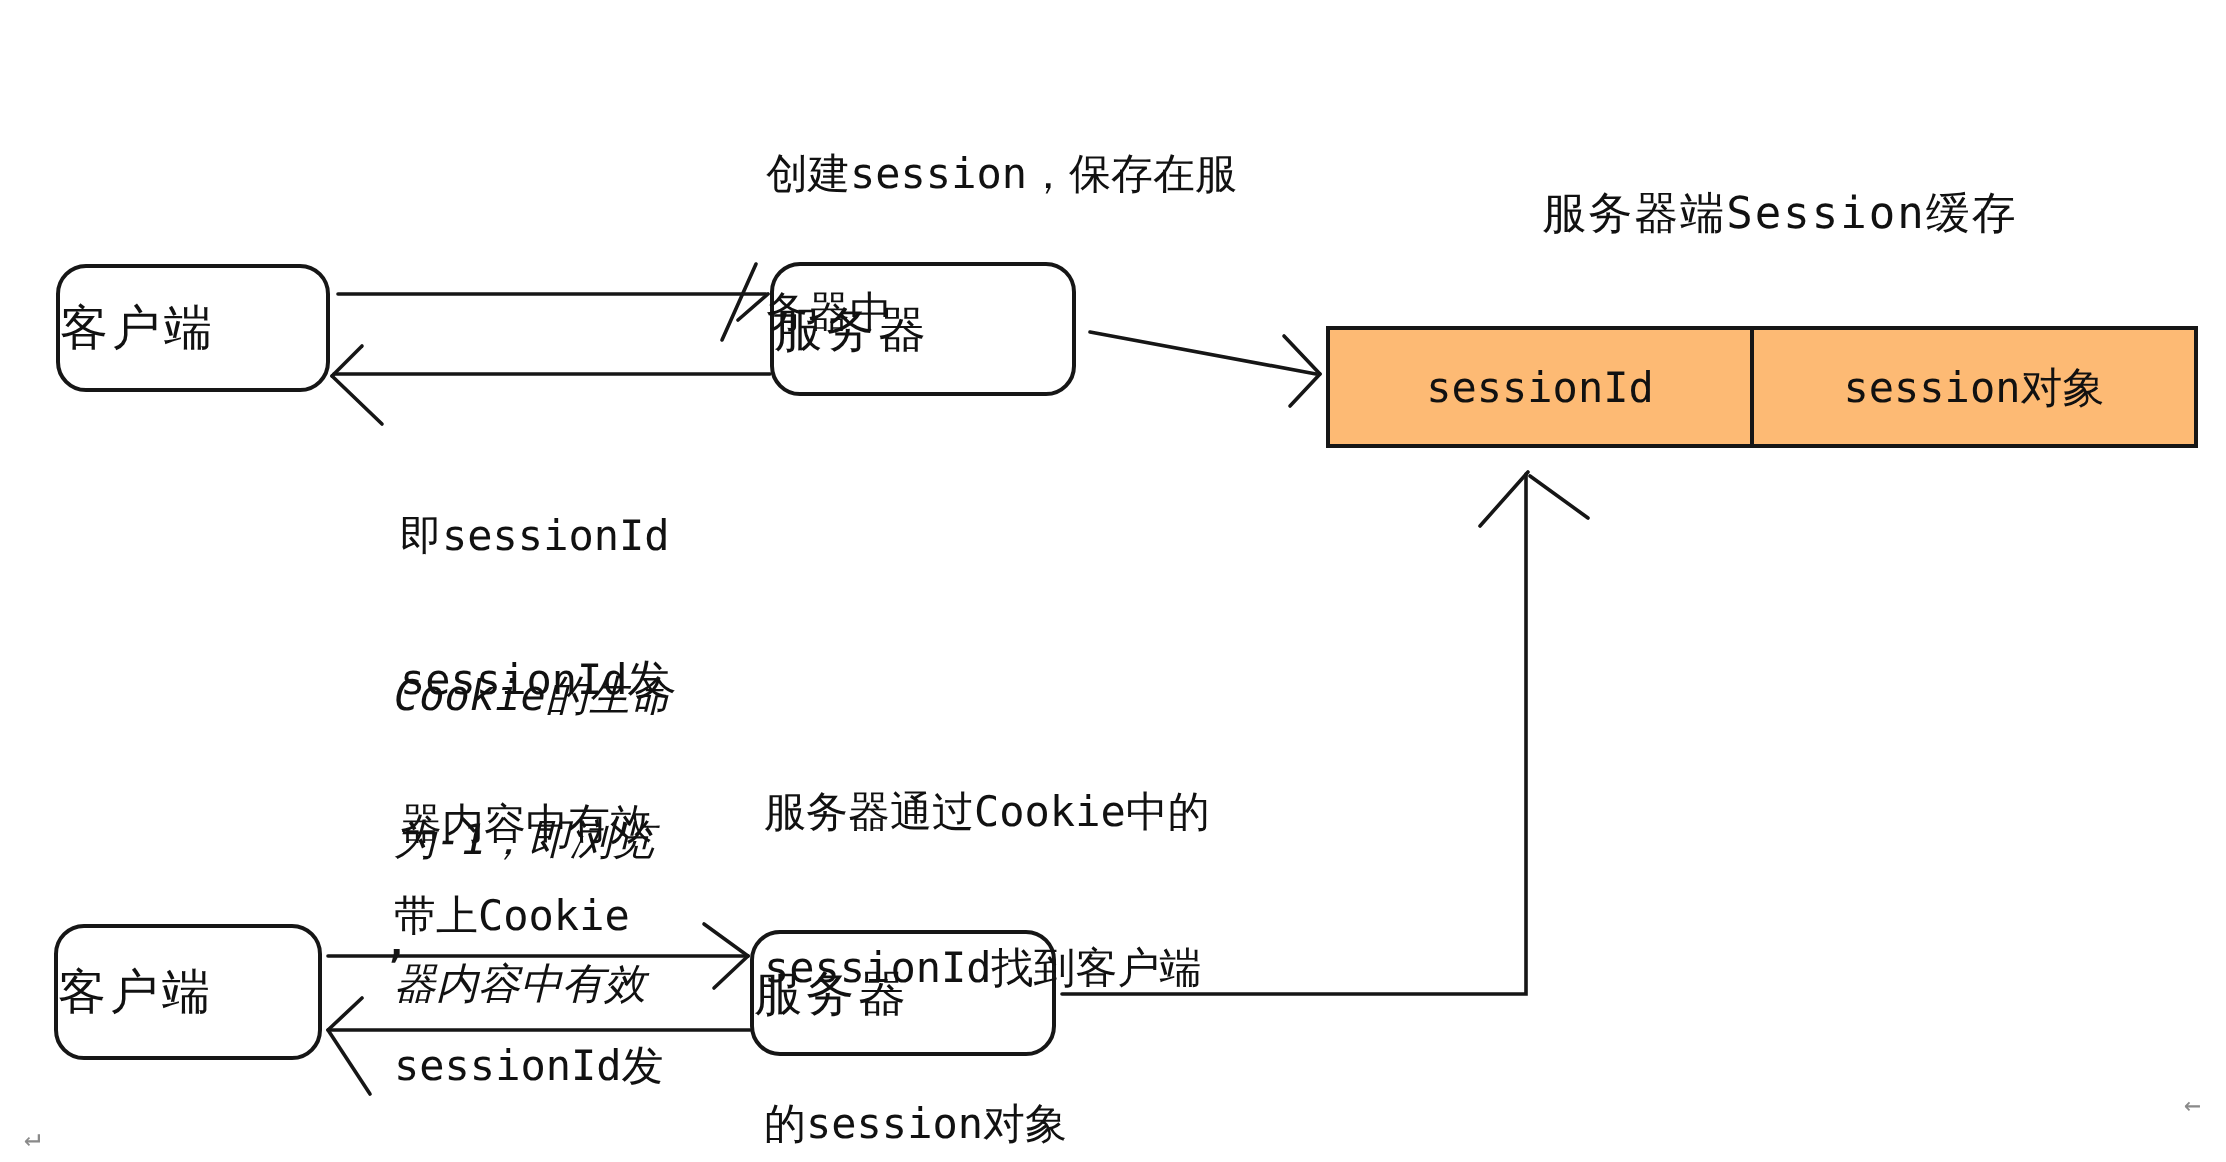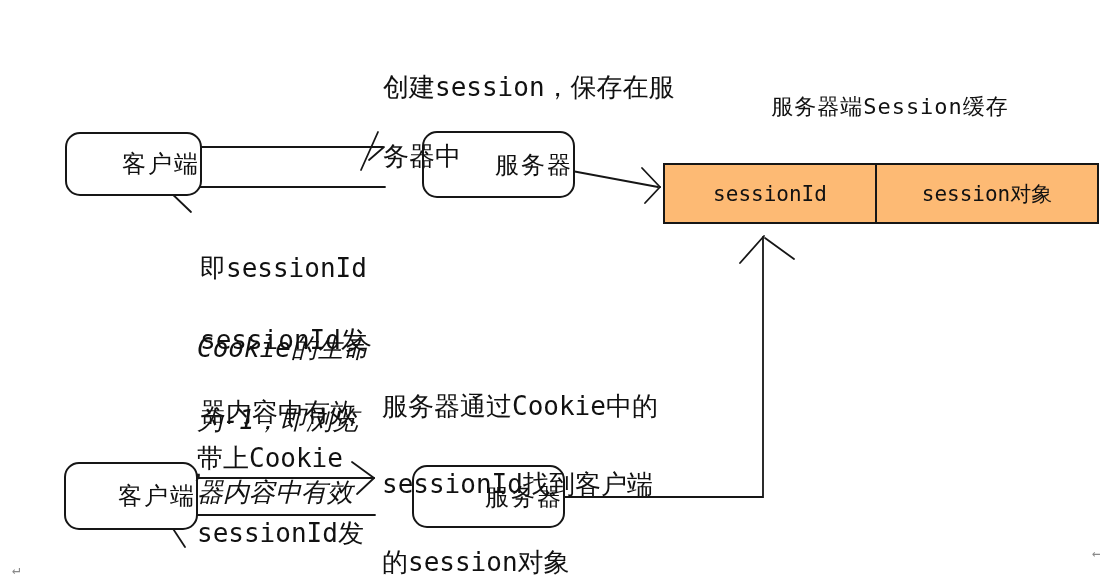--- a/index.html
+++ b/index.html
@@ -13,27 +13,26 @@
   }
   .wires{position:absolute;left:0;top:0;width:1113px;height:581px;}
   .wires line, .wires polyline{
     stroke:#161616;stroke-width:1.8;fill:none;stroke-linecap:round;
   }
   .node{
     position:absolute;
     border:2px solid #161616;
     border-radius:15px;
     background:#ffffff;
-    display:flex;align-items:center;justify-content:flex-end;
+    display:flex;align-items:center;justify-content:flex-start;
     font-size:24px;
     letter-spacing:2px;
     box-sizing:border-box;
-    margin-left:37px;
   }
-  .note{position:absolute;font-size:26px;line-height:24px;white-space:pre;}
+  .note{position:absolute;font-size:21px;line-height:24px;white-space:pre;}
   .note div{white-space:pre;}
   .cache-title{
     position:absolute;left:680px;top:92px;width:420px;
     text-align:center;font-size:22px;letter-spacing:1px;
   }
   .cache-table{
     position:absolute;left:663px;top:163px;width:432px;height:57px;
     border:2px solid #161616;background:#fdba74;
     display:flex;box-sizing:content-box;
   }

